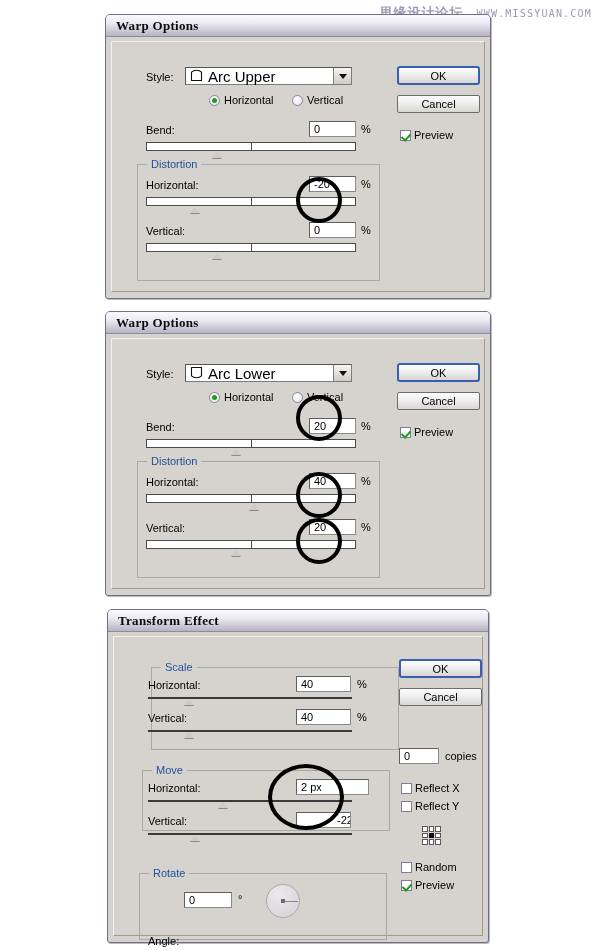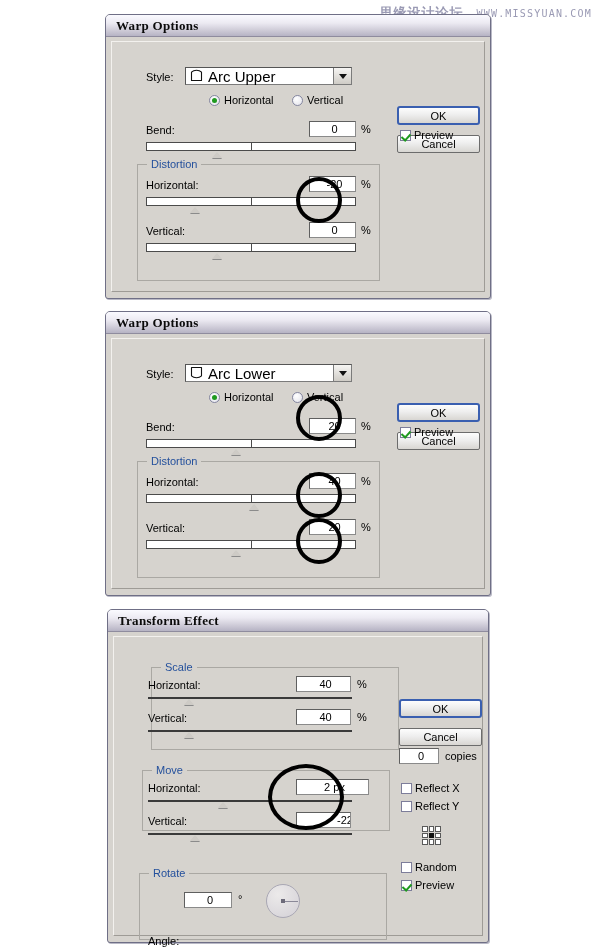--- a/index.html
+++ b/index.html
@@ -30,21 +30,20 @@
   }
 
   
   .dialog{
     position:absolute;
     background:#d6d3ce;
     border:1px solid #6f6f86;
     border-radius:5px 5px 3px 3px;
     box-shadow:1px 1px 0 #b9b9c6;
     box-sizing:border-box;
-    text-align:center;
   }
   .titlebar{
     height:22px;
     border-radius:4px 4px 0 0;
     background:linear-gradient(to bottom,#fafaff 0%,#eceaf2 38%,#cfccd8 72%,#b6b3c4 100%);
     border-bottom:1px solid #8f8c9e;
     display:flex; align-items:center;
     padding-left:10px;
     box-sizing:border-box;
   }
@@ -119,21 +118,20 @@
     position:absolute;
     height:18px;
     box-sizing:border-box;
     background:linear-gradient(to bottom,#fdfdfd 0%,#eeeeee 45%,#d8d6d2 100%);
     border:1px solid #6c6c6c;
     border-radius:2px;
     font-size:11px;
     color:#000;
     display:flex;align-items:center;justify-content:center;
     font-family:"Liberation Sans", sans-serif;
-    margin-top:40px;
   }
   .btn.default{
     border:2px solid #3a5fb0;
     border-radius:3px;
   }
 
   
   .chk{
     position:absolute;
     display:flex; align-items:center; gap:3px;

